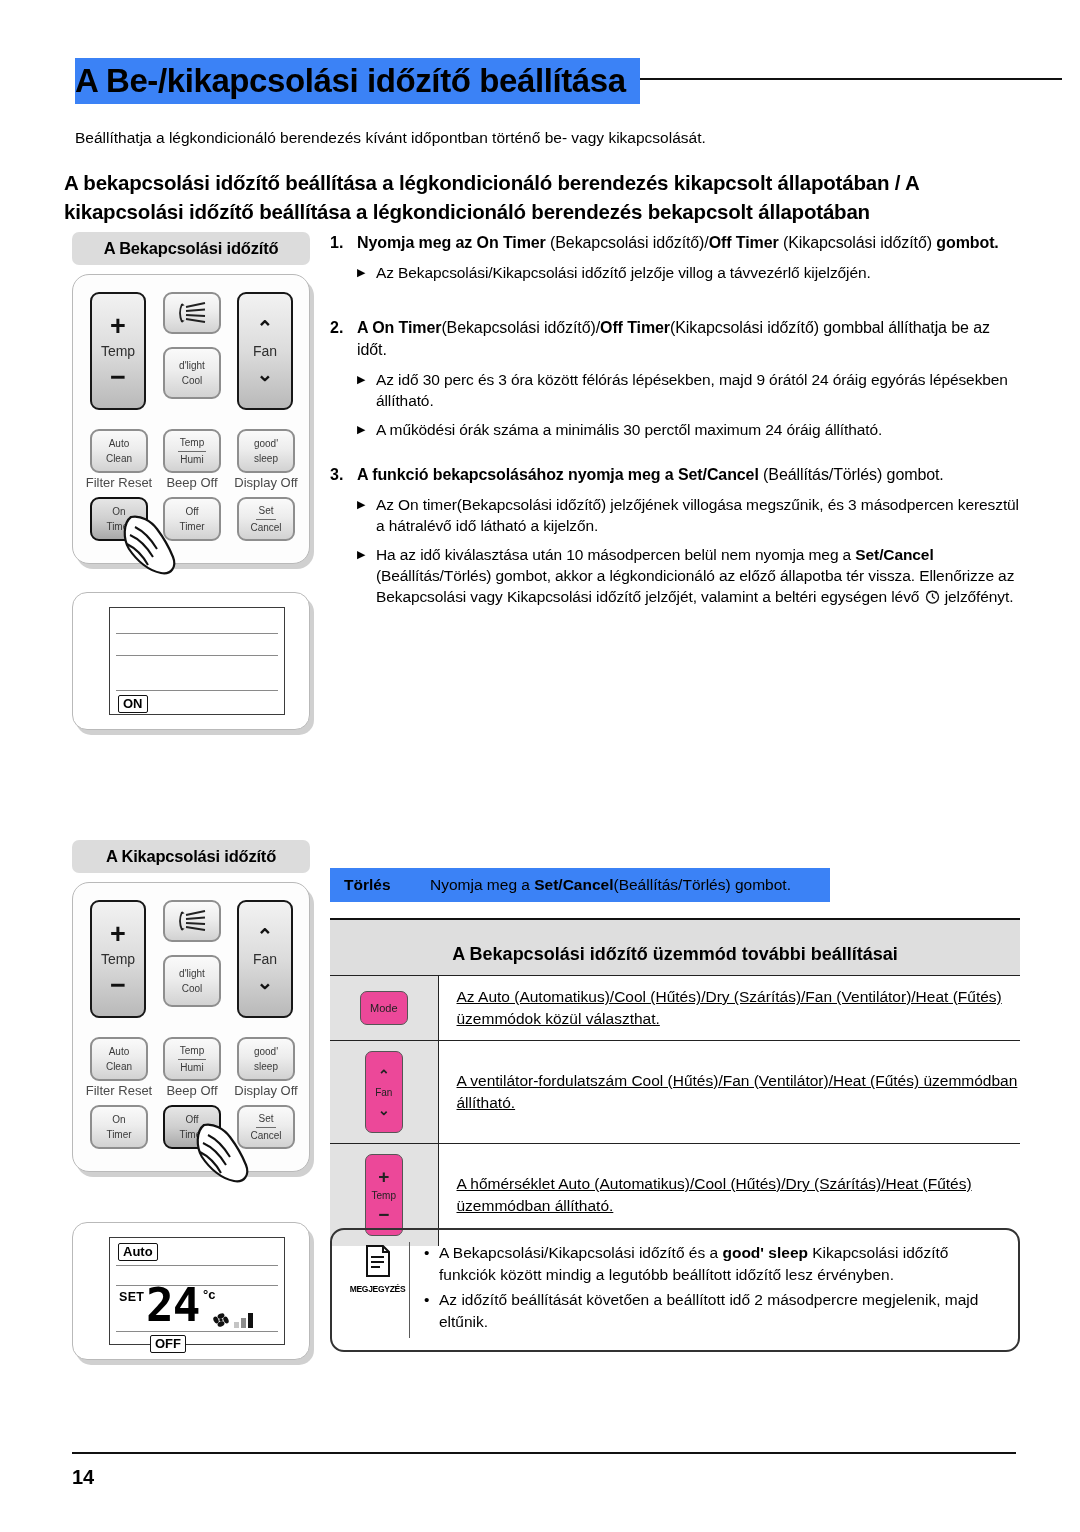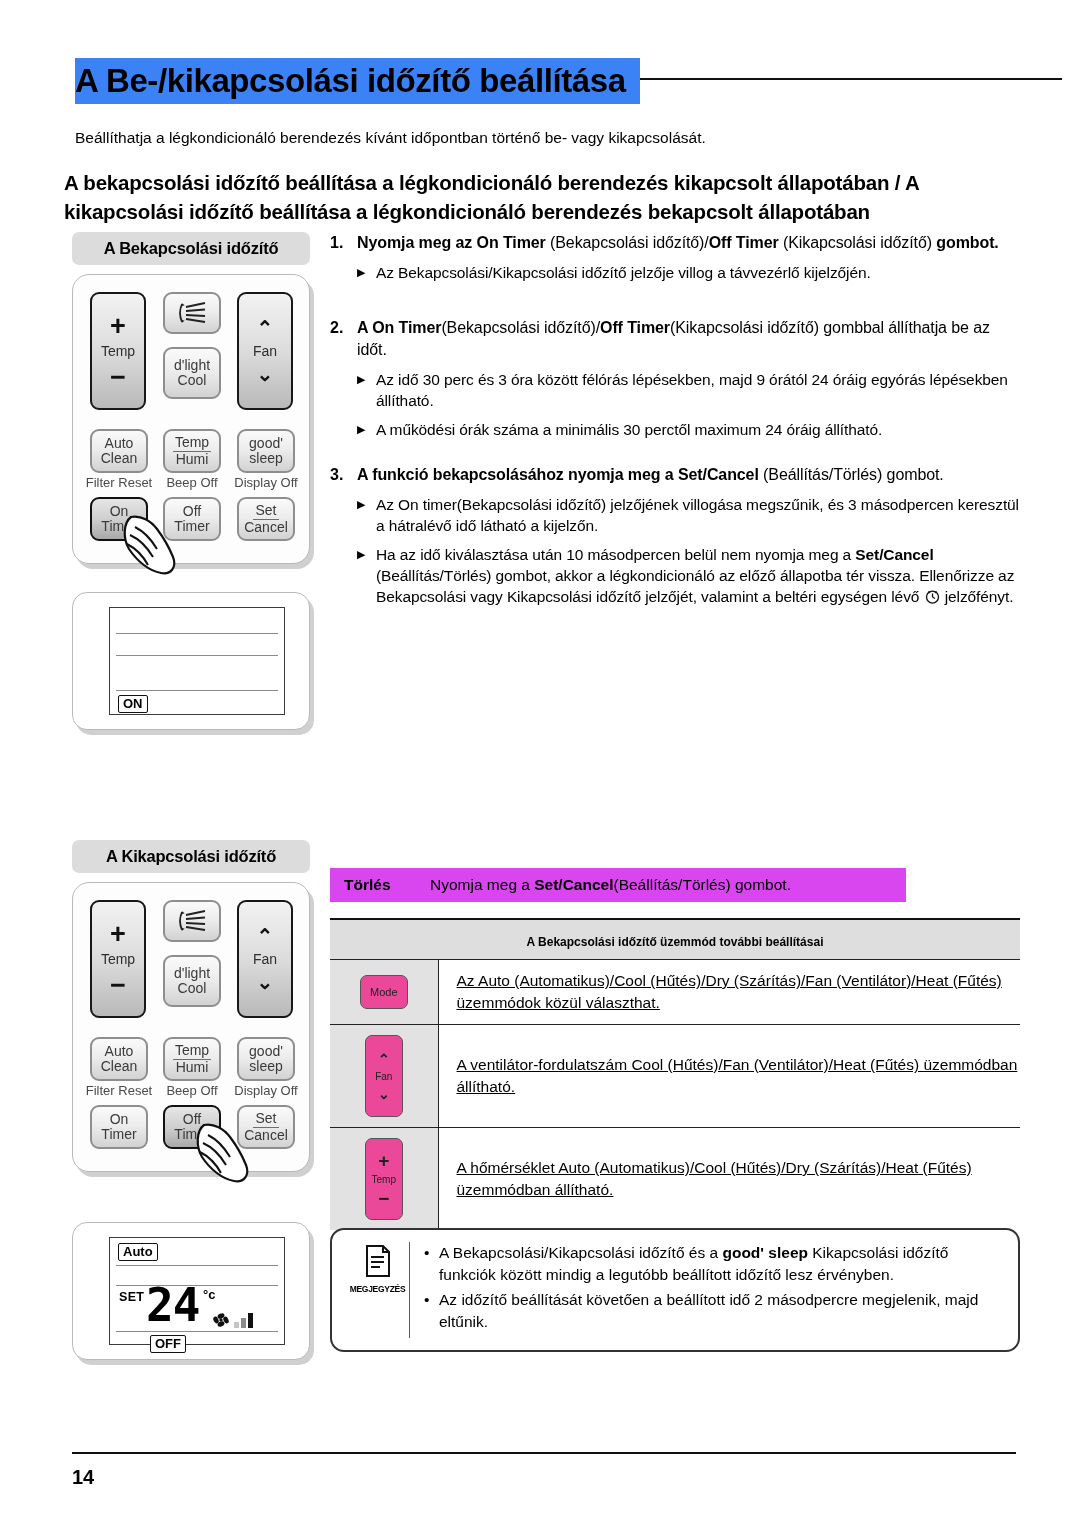--- a/index.html
+++ b/index.html
@@ -75,21 +75,21 @@
   .btn.pressed { border-color:#111; border-width:2.6px;
     background:linear-gradient(to bottom,#e6e6e6 0%,#cfcfcf 50%,#a9a9a9 100%); }
 
   .tall { width:56px; height:118px; }
   .sq   { width:58px; height:44px; }
 
   .plus, .minus { font-weight:bold; font-size:27px; line-height:22px; color:#111; }
   .minus { font-size:27px; }
   .chev { font-size:20px; line-height:17px; color:#111; font-weight:bold; }
   .lbl-mid { font-size:14px; margin:7px 0; color:#2e2e2e; }
-  .twoline { font-size:14px; line-height:15px; }
+  .twoline { font-size:10px; line-height:15px; }
   .divided > span:first-child { border-bottom:1.4px solid #6d6d6d; padding:0 2px 1px; }
   .sublabel {
     position:absolute; font-size:13px; color:#4a4a4a;
     text-align:center; width:78px; line-height:14px;
   }
 
   
   .swing-ic { width:34px; height:26px; }
 
   
@@ -133,34 +133,34 @@
   }
   .sub-mark { flex:0 0 19px; font-size:11px; line-height:21px; }
   .sub-txt { flex:1; }
   .nb { font-weight:normal; }
   .b  { font-weight:bold; }
 
   .clock-ic { display:inline-block; width:15px; height:15px; vertical-align:-2px; margin:0 1px; }
 
   
   .torles-bar {
-    position:absolute; left:330px; top:868px; width:576px; height:34px;
-    background:#d946ef; display:flex; align-items:center;
+    position:absolute; left:330px; top:868px; width:500px; height:34px;
+    background:#3b82f6; display:flex; align-items:center;
   }
   .torles-k { width:100px; padding-left:14px; font-size:15.5px; font-weight:bold; }
   .torles-v { font-size:15.5px; }
 
   
   .tbl {
     position:absolute; left:330px; top:918px; width:690px;
     border-top:2.4px solid #111; border-collapse:collapse;
   }
   .tbl-head {
     background:#dedede; text-align:center; font-weight:bold;
-    font-size:12px; padding:15px 0 10px;
+    font-size:18px; padding:24px 0 10px;
   }
   .tbl table { width:100%; border-collapse:collapse; }
   .tbl td { border-top:1.6px solid #222; vertical-align:middle; }
   .c-icon {
     width:108px; background:#e2e2e2; text-align:center;
     border-right:1.6px solid #222; padding:10px 0;
   }
   .c-txt { padding:10px 0 10px 18px; font-size:15.5px; line-height:22px;text-decoration:underline; }
   .mini {
     display:inline-flex; flex-direction:column; align-items:center; justify-content:center;

